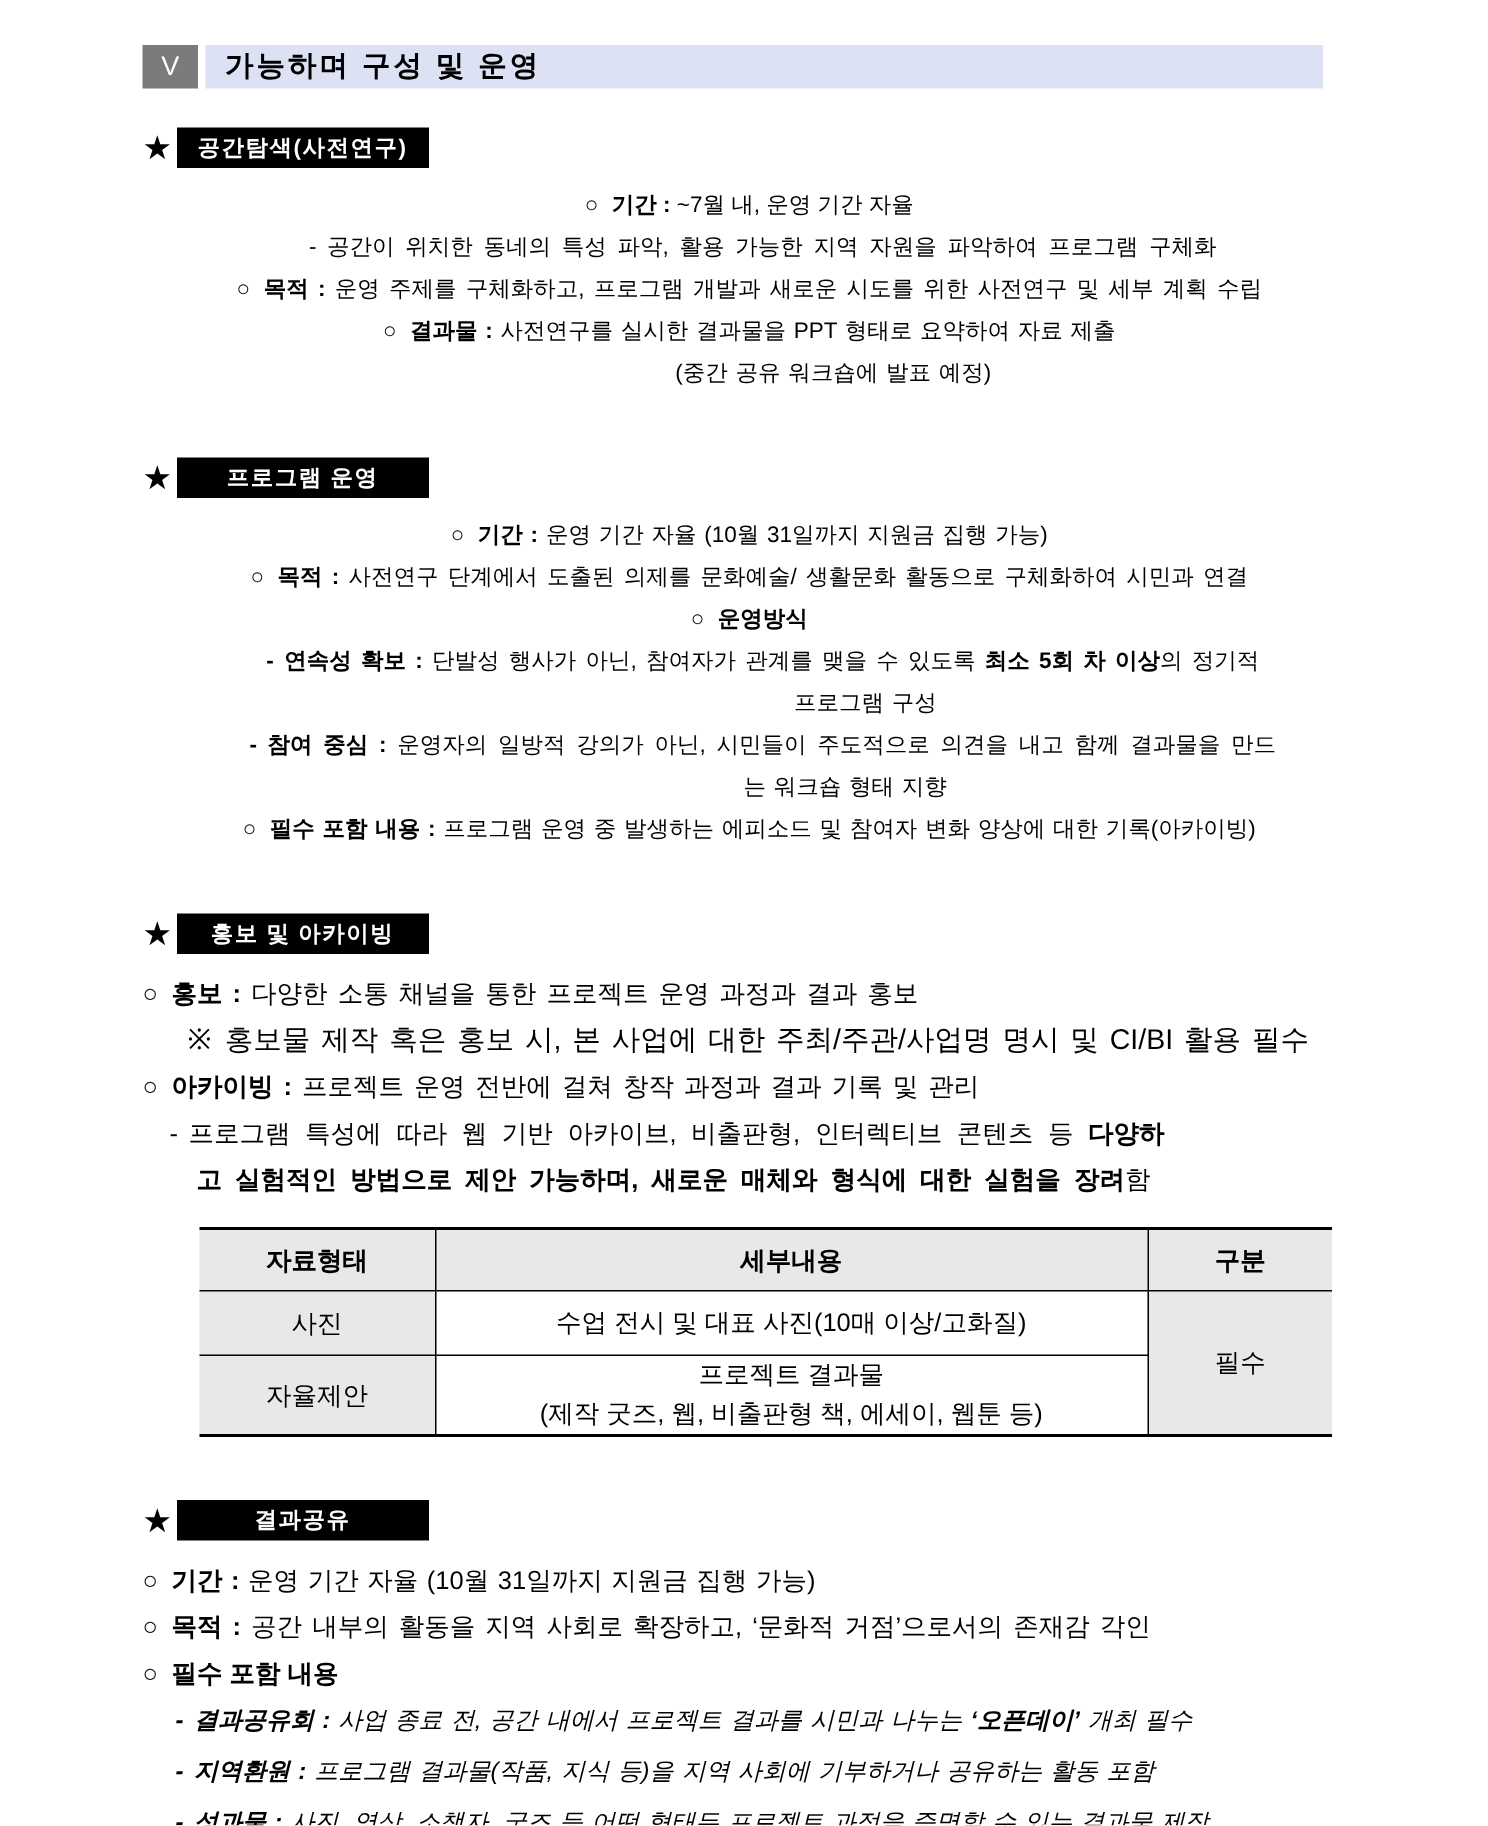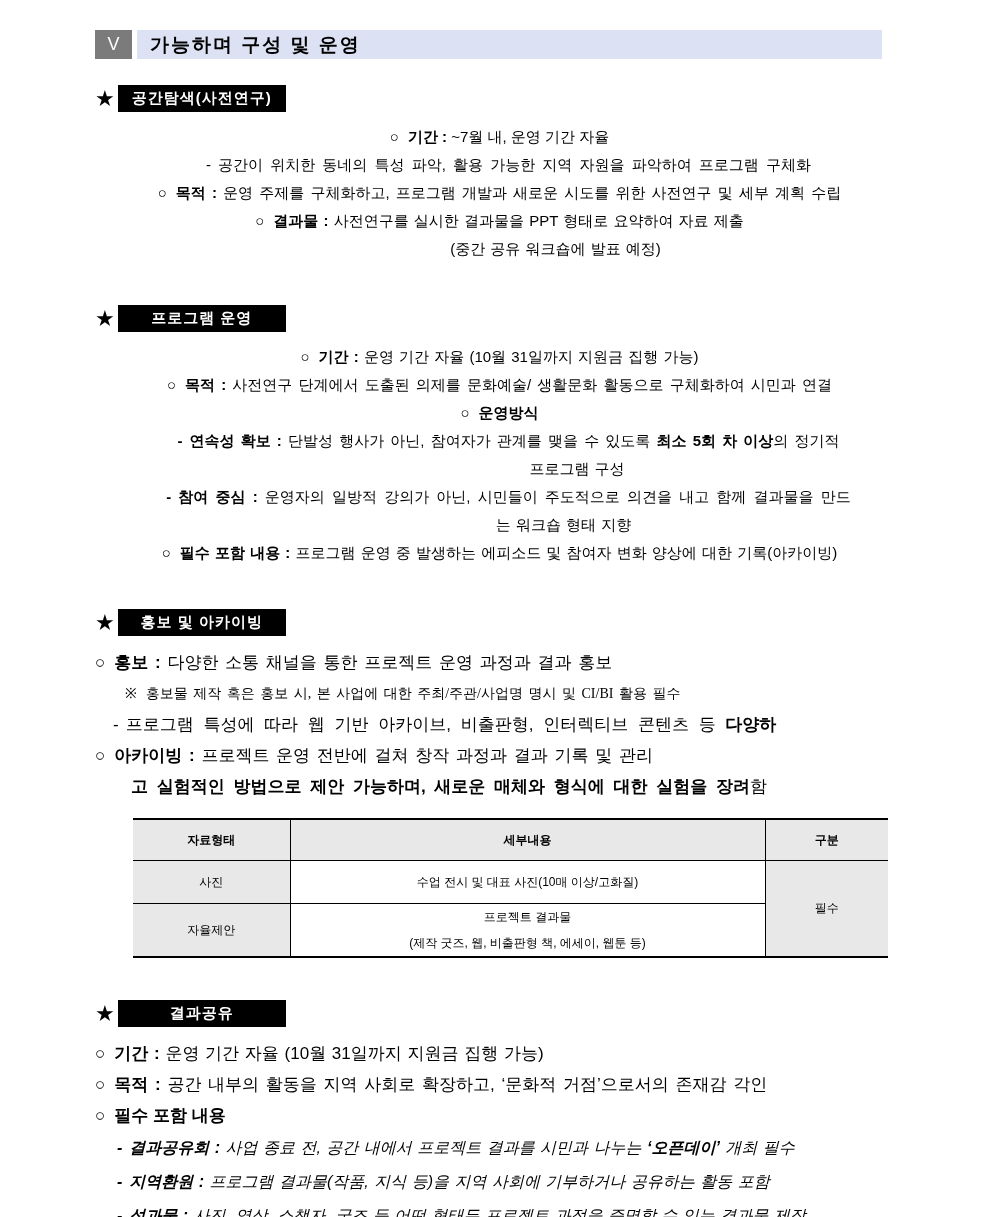--- a/index.html
+++ b/index.html
@@ -25,32 +25,32 @@
   .star { font-size:22px; line-height:26px; margin-right:3px; }
   .lbl {
     background:#000000; color:#ffffff; font-weight:bold; font-size:15px;
     min-width:168px; text-align:center; padding:4px 10px; box-sizing:border-box;
     letter-spacing:1px;
   }
   
   .line { white-space:nowrap; }
   .line.md  { font-size:15px;   line-height:28px;text-align:center; }
   .line.lg  { font-size:17px;   line-height:31px; }
-  .line.sm  { font-size:14px; line-height:31px;font-family:Liberation Serif, serif; }
+  .line.sm  { font-size:19px; line-height:31px; }
   .line.md2 { font-size:16px;   line-height:34px;font-style:italic; }
   .b { font-weight:bold; }
   .marker { margin-right:9px; }
   .marker.dash { margin-right:7px; }
   
   .dtable {
     border-collapse:collapse; margin:16px 0 0 38px; width:755px;
     table-layout:fixed; text-align:center;
     border-top:2px solid #000; border-bottom:2px solid #000;
   }
-  .dtable th, .dtable td { border:1px solid #000; font-size:12px; padding:0 4px; }
+  .dtable th, .dtable td { border:1px solid #000; font-size:17px; padding:0 4px; }
   .dtable th { background:#e8e8e8; font-weight:bold; height:40px; }
   .dtable td { background:#ffffff; height:42px; }
   .dtable td.gray { background:#e8e8e8; }
   .dtable .noL { border-left:0; }
   .dtable .noR { border-right:0; }
   .dtable td .cellline { line-height:26px; }
 </style>
 </head>
 <body>
 
@@ -85,22 +85,22 @@
         <div class="line md" style="padding-left: 128px; word-spacing: 1px;"><span>는 워크숍 형태 지향</span></div>
         <div class="line md" style="padding-left: 0px; word-spacing: 1px;"><span class="marker">○</span><span class="b">필수 포함 내용 : </span><span>프로그램 운영 중 발생하는 에피소드 및 참여자 변화 양상에 대한 기록(아카이빙)</span></div>
       </div>
       <div class="section">
         <div class="lblrow">
           <span class="star">★</span>
           <span class="lbl">홍보 및 아카이빙</span>
         </div>
         <div class="line lg" style="padding-left: 0px; word-spacing: 2px;"><span class="marker">○</span><span class="b">홍보 : </span><span>다양한 소통 채널을 통한 프로젝트 운영 과정과 결과 홍보</span></div>
         <div class="line sm" style="padding-left: 30px; word-spacing: 2px;"><span class="marker">※</span><span>홍보물 제작 혹은 홍보 시, 본 사업에 대한 주최/주관/사업명 명시 및 CI/BI 활용 필수</span></div>
+        <div class="line lg" style="padding-left: 0px; word-spacing: 2px;"><span class="marker">○</span><span class="b">아카이빙 : </span><span>프로젝트 운영 전반에 걸쳐 창작 과정과 결과 기록 및 관리</span></div>
         <div class="line lg" style="padding-left: 18px; word-spacing: 5px;"><span class="marker dash">-</span><span>프로그램 특성에 따라 웹 기반 아카이브, 비출판형, 인터렉티브 콘텐츠 등 </span><span class="b">다양하</span></div>
-        <div class="line lg" style="padding-left: 0px; word-spacing: 2px;"><span class="marker">○</span><span class="b">아카이빙 : </span><span>프로젝트 운영 전반에 걸쳐 창작 과정과 결과 기록 및 관리</span></div>
         <div class="line lg" style="padding-left: 36px; word-spacing: 4px;"><span class="b">고 실험적인 방법으로 제안 가능하며, 새로운 매체와 형식에 대한 실험을 장려</span><span>함</span></div>
         <table class="dtable">
           <colgroup>
             <col style="width: 157px;">
             <col style="width: 475px;">
             <col style="width: 123px;">
           </colgroup>
           <thead>
             <tr>
               <th class="noL">자료형태</th>

